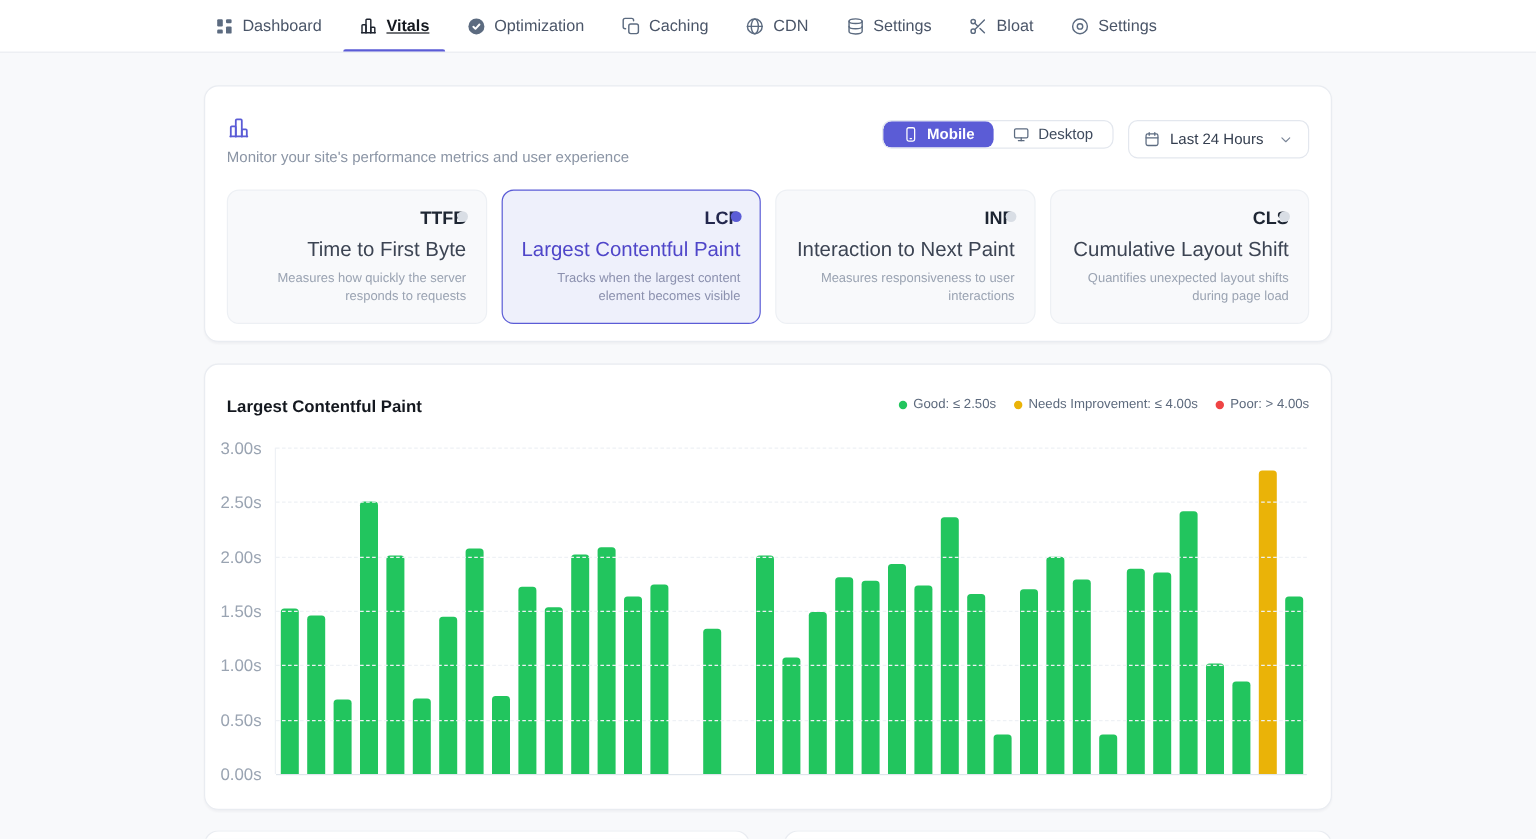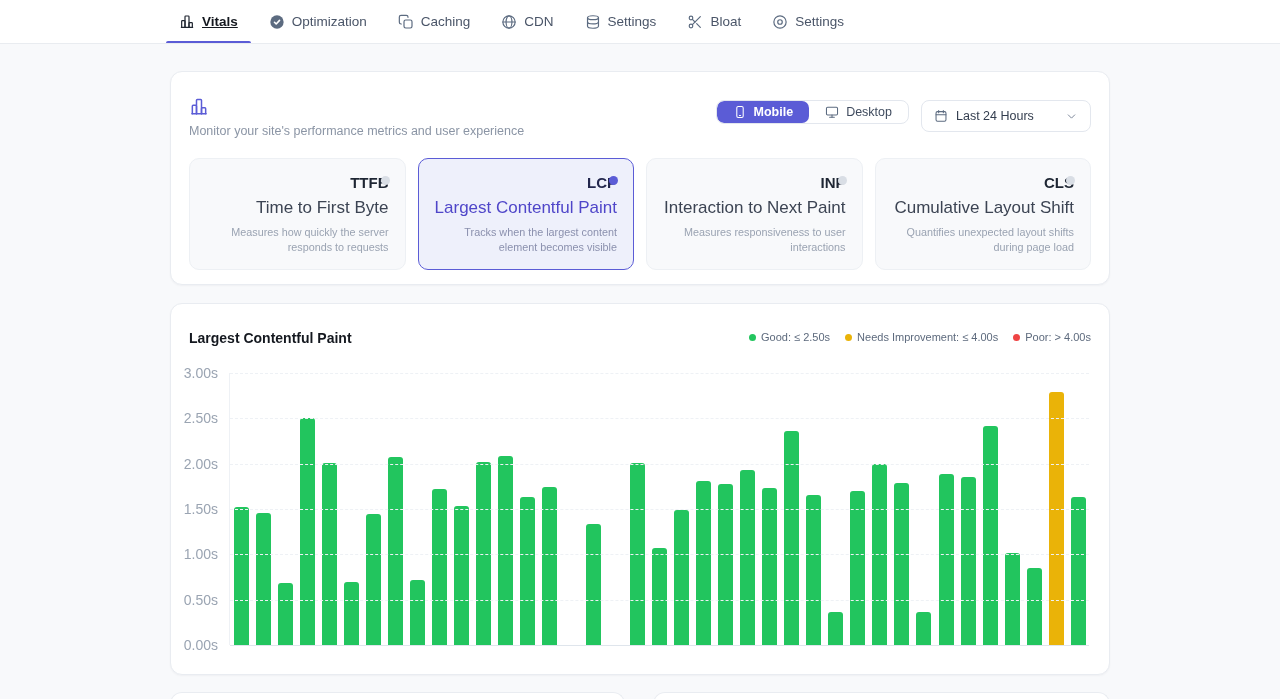--- a/index.html
+++ b/index.html
@@ -50,21 +50,21 @@
     border-radius:8px; overflow:hidden;
   }
   .seg {
     display:flex; align-items:center; gap:7px; padding:0 16px; border:none; cursor:pointer;
     background:transparent; font-family:inherit; font-size:12.5px; color:#3f4b5e; font-weight:500;
   }
   .seg .icon { color:#5c6b80; }
   .seg.active { background:#5b5cd6; color:#ffffff; font-weight:700; border-radius:7px; }
   .seg.active .icon { color:#ffffff; }
   .select-btn {
-    display:flex; align-items:center; gap:8px; height:32px; width:170px; padding:0 12px;
+    display:flex; align-items:center; gap:8px; height:32px; width:151px; padding:0 12px;
     background:#fff; border:1px solid #e3e7ee; border-radius:8px; cursor:pointer;
     font-family:inherit; font-size:12.5px; color:#333d4e; font-weight:500;
   }
   .select-btn .icon { color:#5c6b80; }
   .select-btn .chev { margin-left:auto; color:#7b8698; }
 
   .metric-grid {
     position:absolute; left:18px; right:18px; top:86px; height:105px;
     display:grid; grid-template-columns:repeat(4,1fr); gap:12px;
   }
@@ -102,20 +102,31 @@
   
   .teaser { position:absolute; top:692px; height:20px; background:#fff; border:1px solid #e9ecf1; border-bottom:none; border-radius:12px 12px 0 0; }
   .teaser-left { left:170px; width:455px; }
   .teaser-right { left:653px; width:457px; }
 </style>
 </head>
 <body>
 
 <nav class="topnav">
   <div style="display:flex" id="nav-items">
+      <button class="nav-item">
+        <span class="icon" style="width:16px;height:16px">
+          <svg width="16" height="16" viewBox="0 0 24 24" fill="currentColor">
+            <rect x="3" y="3" width="7" height="9" rx="1.5"></rect>
+            <rect x="14" y="3" width="7" height="5" rx="1.5"></rect>
+            <rect x="14" y="12" width="7" height="9" rx="1.5"></rect>
+            <rect x="3" y="16" width="7" height="5" rx="1.5"></rect>
+          </svg>
+        </span>
+        <span>Dashboard</span>
+      </button>
       <button class="nav-item active">
         <span class="icon" style="width:16px;height:16px">
           <svg width="100%" height="100%" viewBox="0 0 24 24" fill="none" stroke="currentColor" stroke-width="1.8" stroke-linecap="round" stroke-linejoin="round">
             <path d="M4 20V11a1 1 0 0 1 1-1h3a1 1 0 0 1 1 1v9"></path>
             <path d="M9 20V4a1 1 0 0 1 1-1h4a1 1 0 0 1 1 1v16"></path>
             <path d="M15 20v-6a1 1 0 0 1 1-1h3a1 1 0 0 1 1 1v6"></path>
             <path d="M3.5 20h17"></path>
           </svg>
         </span>
         <span>Vitals</span>

